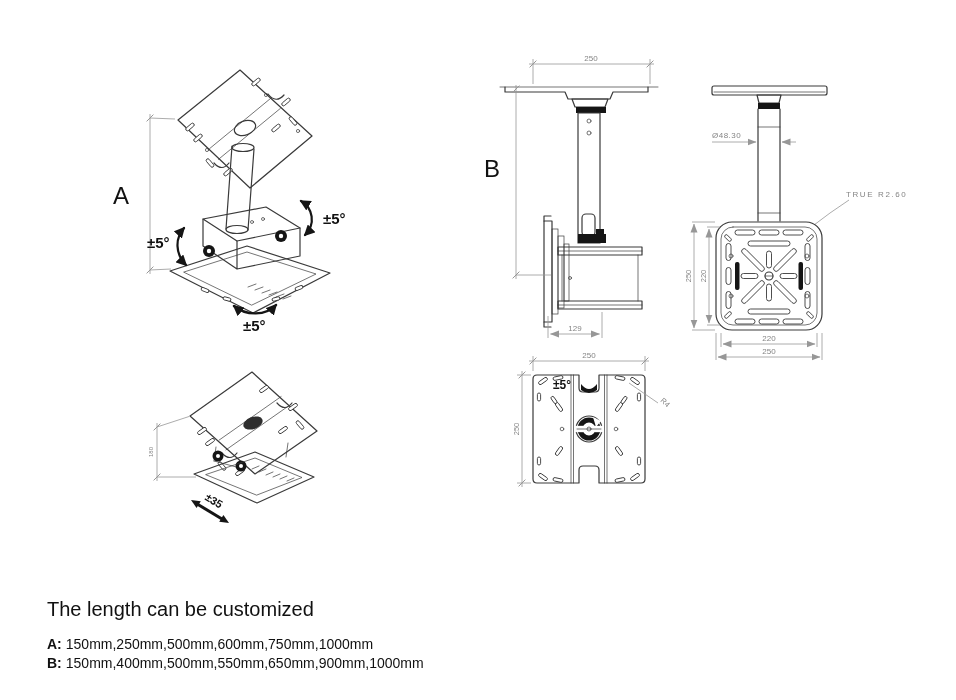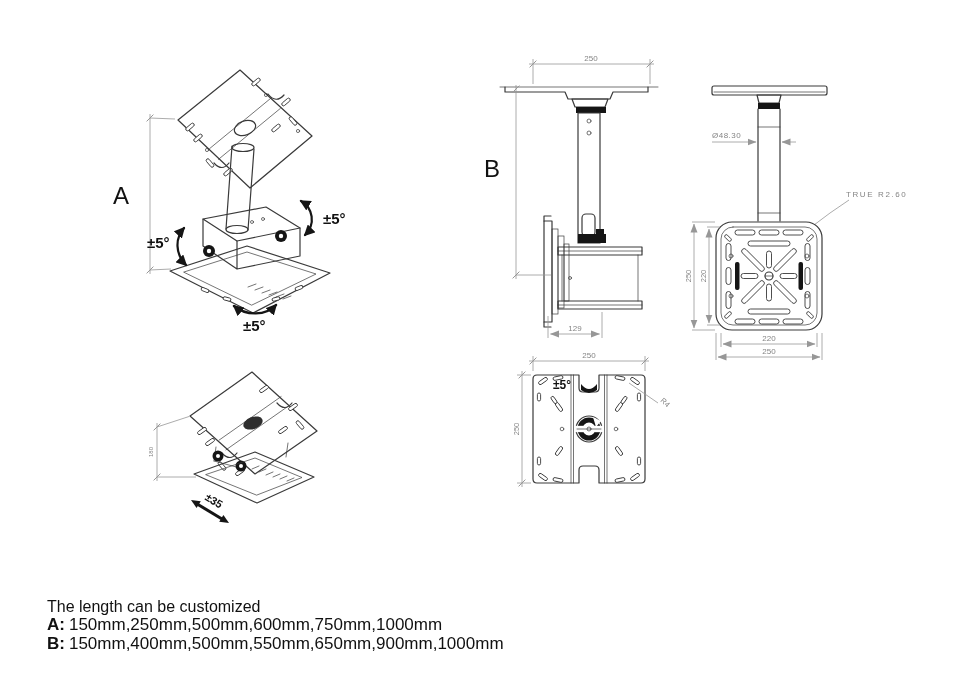--- a/index.html
+++ b/index.html
@@ -13,22 +13,22 @@
   .slot{fill:#ffffff;stroke:#3a3a3a;stroke-width:0.9;}
   .dtx{fill:#858585;font-size:8px;}
   .dtx7{fill:#858585;font-size:7.5px;}
   .dtx6{fill:#858585;font-size:6px;}
   .big{fill:#111111;font-size:24px;font-weight:500;}
   .ang{fill:#111111;font-size:15px;font-weight:700;}
   .ang2{fill:#111111;font-size:12px;font-weight:700;}
   .ang3{fill:#111111;font-size:11px;font-weight:600;}
   .ctr{text-anchor:middle;}
   .footer{position:absolute;left:47px;top:598px;color:#111;}
-  .footer .t1{font-size:16px;}
-  .footer .row{font-size:17px;line-height:18.5px;}
+  .footer .t1{font-size:20px;margin-bottom:14px;}
+  .footer .row{font-size:14px;line-height:18.5px;}
   .footer b{margin-right:4px;}
 </style>
 </head>
 <body>
 
 <div class="canvas">
 <svg width="956" height="700" viewBox="0 0 956 700">
   <defs>
     <path id="tick" d="M-3.4,3.4 L3.4,-3.4" stroke="#979797" stroke-width="1" fill="none"></path>
     <rect id="pill" x="-5" y="-1.7" width="10" height="3.4" rx="1.7"></rect>

